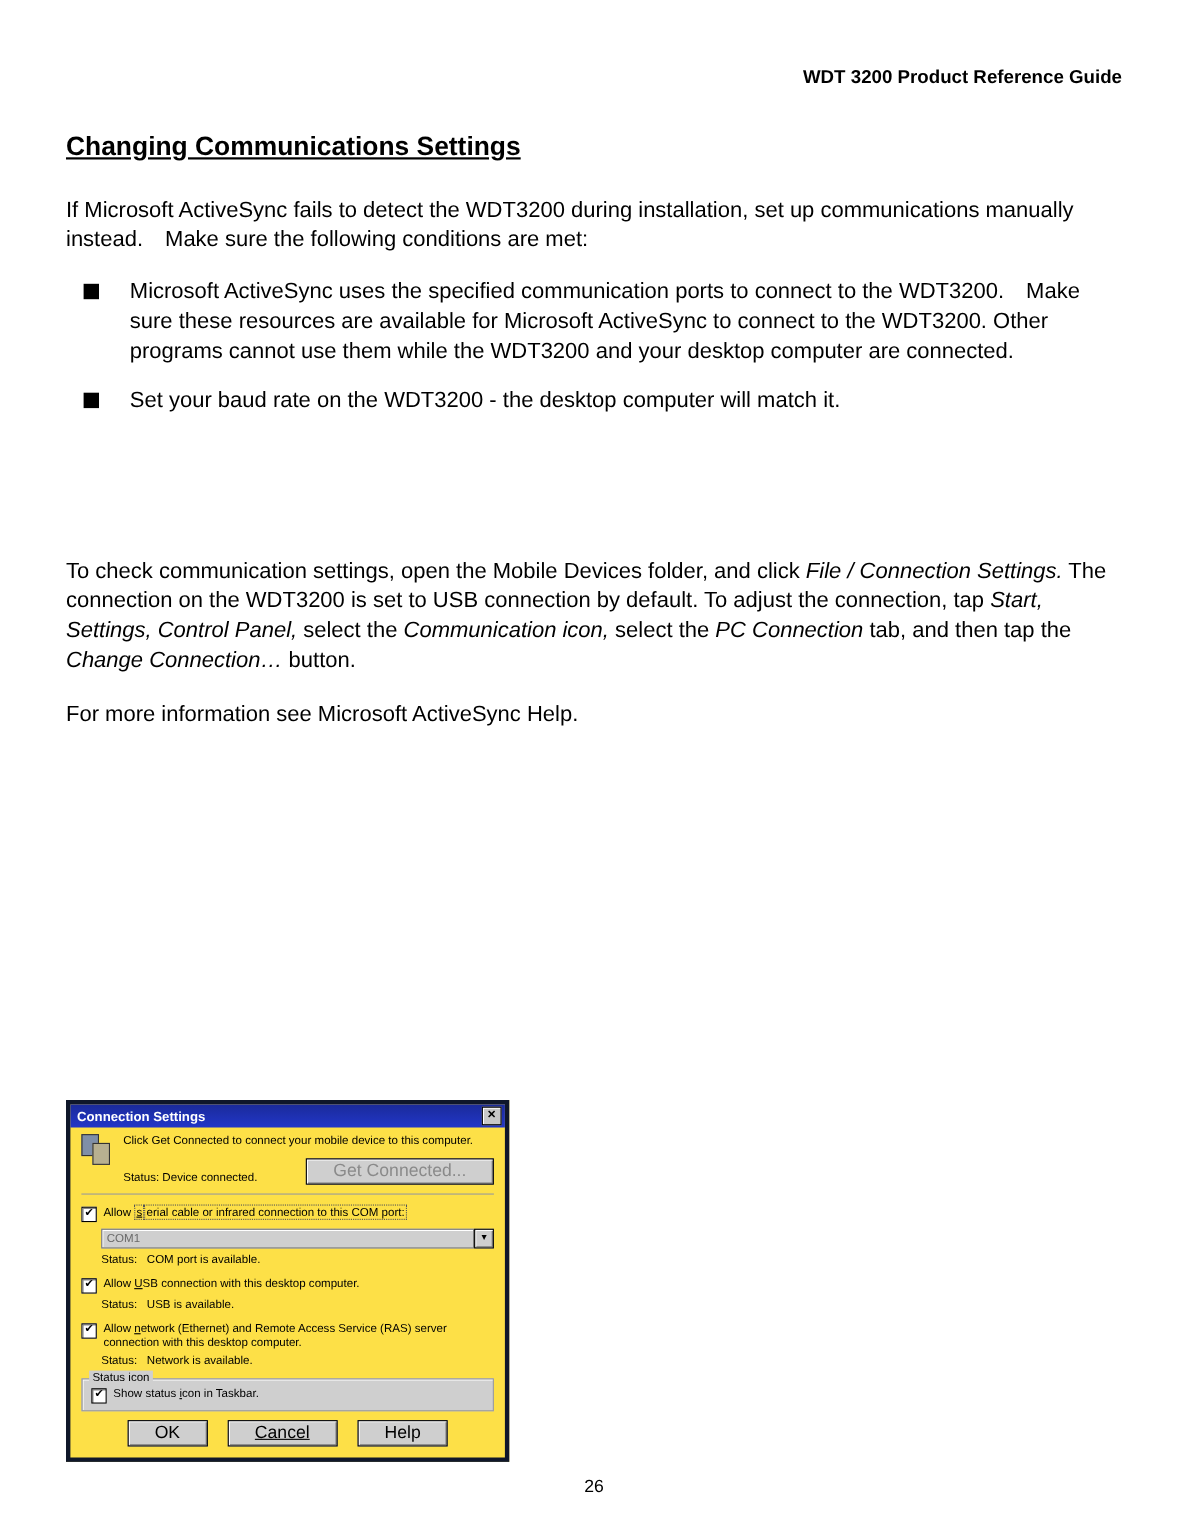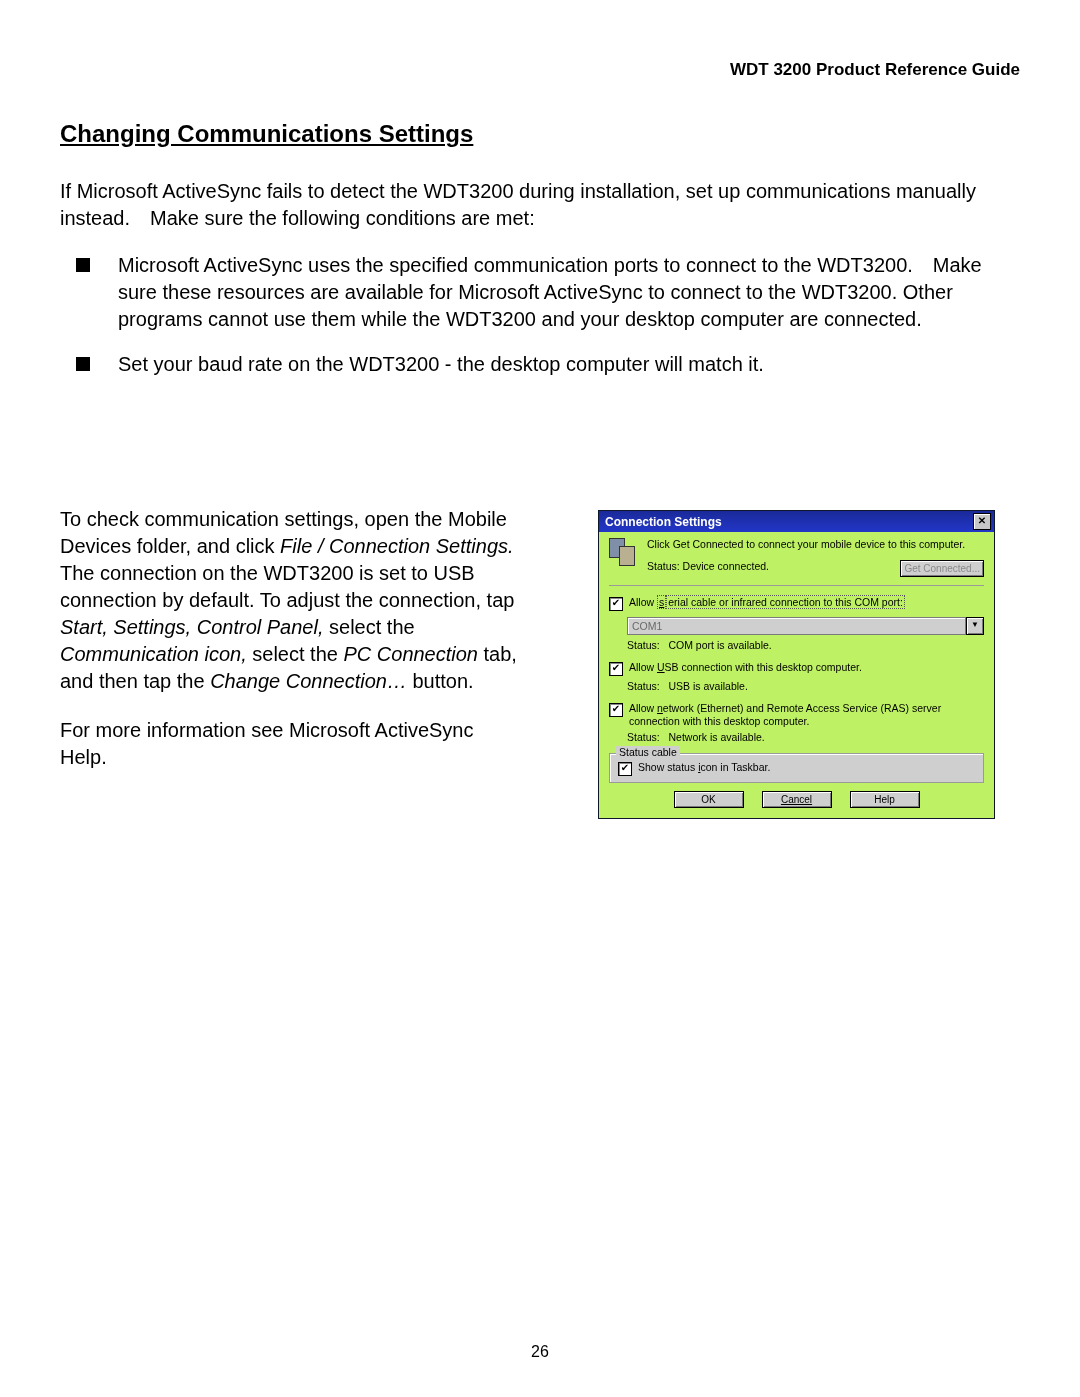--- a/index.html
+++ b/index.html
@@ -51,39 +51,39 @@
     top: 6px;
     width: 14px;
     height: 14px;
     background: #000;
   }
   .two-col {
     display: flex;
     align-items: flex-start;
     gap: 30px;
     margin-top: 110px;
+    flex-direction: column;
   }
   .left-col {
     flex: 0 0 460px;
     font-size: 20px;
     line-height: 1.35;
   }
   .left-col p { margin: 0 0 22px 0; }
   .italic { font-style: italic; }
 
   
   .dialog {
     width: 395px;
-    background: #bef264;
-    border: 1px solid #0f172a;
+    background: #fde047;
+    border: 4px solid #0f172a;
     font-family: Tahoma, Arial, sans-serif;
     font-size: 10.5px;
     color: #000;
     margin-top: 4px;
-    margin-left: 48px;
   }
   .titlebar {
     background: linear-gradient(#1a2a9a, #2236c8);
     color: #fff;
     display: flex;
     align-items: center;
     justify-content: space-between;
     padding: 2px 3px 2px 6px;
     font-weight: bold;
     font-size: 12px;
@@ -117,29 +117,29 @@
   .sync-icon .ic1 {
     width: 14px; height: 18px; background:#7f8fa8; border:1px solid #333;
     position:absolute; top:0; left:0;
   }
   .sync-icon .ic2 {
     width: 14px; height: 18px; background:#b8b090; border:1px solid #333;
     position:absolute; top:8px; left:10px;
   }
   .dlg-top-right { flex: 1; }
   .row-status-btn {
-    display:flex; justify-content:space-between; align-items:flex-start;
+    display:flex; justify-content:space-between; align-items:flex-end;
     margin-top:10px;
   }
   .btn {
     background:#cfcfcf;
     border: 1px solid #000;
     box-shadow: inset 1px 1px 0 #fff, inset -1px -1px 0 #7a7a7a;
-    padding: 2px 3px;
-    font-size: 10px;
+    padding: 2px 24px;
+    font-size: 16px;
     font-family: Tahoma, Arial, sans-serif;
   }
   .btn.disabled { color: #8a8a8a; }
 
   .group {
     border: 1px solid #9a9a9a;
     box-shadow: inset 1px 1px 0 #fff;
     margin-top: 10px;
     padding: 7px 8px 6px 8px;
     position: relative;
@@ -279,21 +279,21 @@
               <span>Allow </span><span class="u">n</span><span>etwork (Ethernet) and Remote Access Service (RAS) server connection with this desktop computer.</span>
             </span>
           </div>
           <div class="status-line">
             <span>Status:</span>&nbsp;&nbsp;
             <span>Network is available.</span>
           </div>
         </div>
 
         <div class="group">
-          <span class="grp-legend">Status cable</span>
+          <span class="grp-legend">Status icon</span>
           <div class="chk">
             <div class="chkbox">✔</div>
             <span>
               <span>Show status </span><span class="u">i</span><span>con in Taskbar.</span>
             </span>
           </div>
         </div>
 
         <div class="btn-row">
           <button class="btn" style="min-width:70px;">OK</button>

